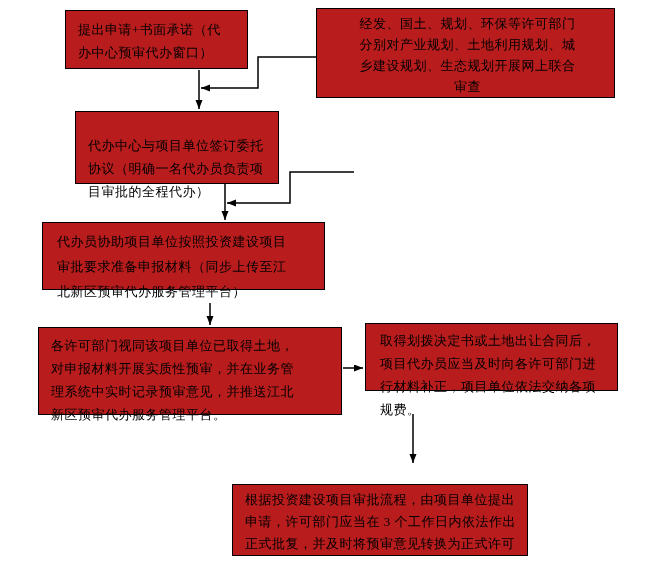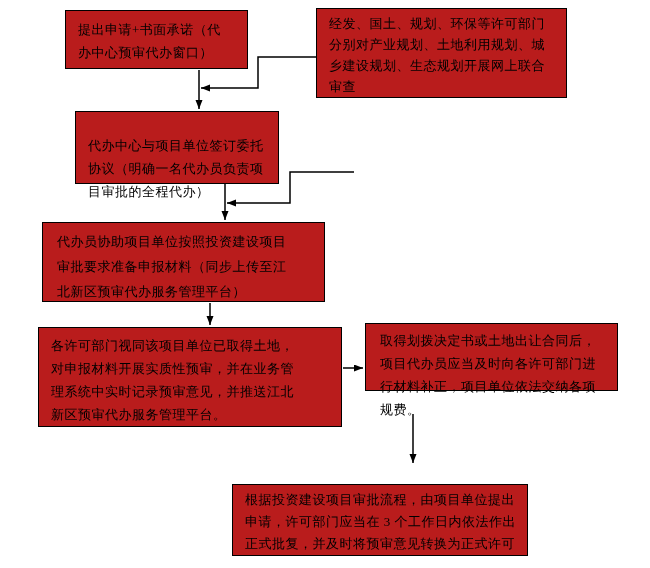--- a/index.html
+++ b/index.html
@@ -34,25 +34,25 @@
     line-height: 23px;
     white-space: pre-line;
     z-index: 2;
   }
   .node-rect { }
   .node-ellipse {
     border-radius: 50%;
   }
   
   .n-apply        { left: 65px;  top: 10px;  width: 183px; height: 59px;  padding: 7px 10px 0 12px; line-height: 23px; }
-  .n-joint-review { left: 316px; top: 8px;   width: 251px; height: 90px;  padding: 4px 8px 0 12px;  line-height: 21px; }
+  .n-joint-review { left: 316px; top: 8px;   width: 299px; height: 90px;  padding: 4px 8px 0 12px;  line-height: 21px; text-align: center; }
   .n-agreement    { left: 75px;  top: 111px; width: 204px; height: 73px;  padding: 22px 8px 0 12px;  line-height: 23px; }
   .n-plan         { left: 352px; top: 112px; width: 296px; height: 150px; padding: 28px 66px 0 38px; line-height: 22px; }
-  .n-materials    { left: 42px;  top: 222px; width: 283px; height: 80px;  padding: 6px 8px 0 14px;  line-height: 25px; }
-  .n-pre-review   { left: 38px;  top: 327px; width: 304px; height: 100px; padding: 6px 6px 0 12px;  line-height: 23px; }
+  .n-materials    { left: 42px;  top: 222px; width: 283px; height: 68px;  padding: 6px 8px 0 14px;  line-height: 25px; }
+  .n-pre-review   { left: 38px;  top: 327px; width: 304px; height: 88px; padding: 6px 6px 0 12px;  line-height: 23px; }
   .n-supplement   { left: 365px; top: 323px; width: 253px; height: 68px;  padding: 5px 6px 4px 14px;  line-height: 23px; }
   .n-approval     { left: 232px; top: 484px; width: 296px; height: 72px;  padding: 4px 6px 0 12px;  line-height: 22px; }
   .flow-line {
     fill: none;
     stroke: #000000;
     stroke-width: 1.5;
   }
 </style>
 </head>
 <body>

